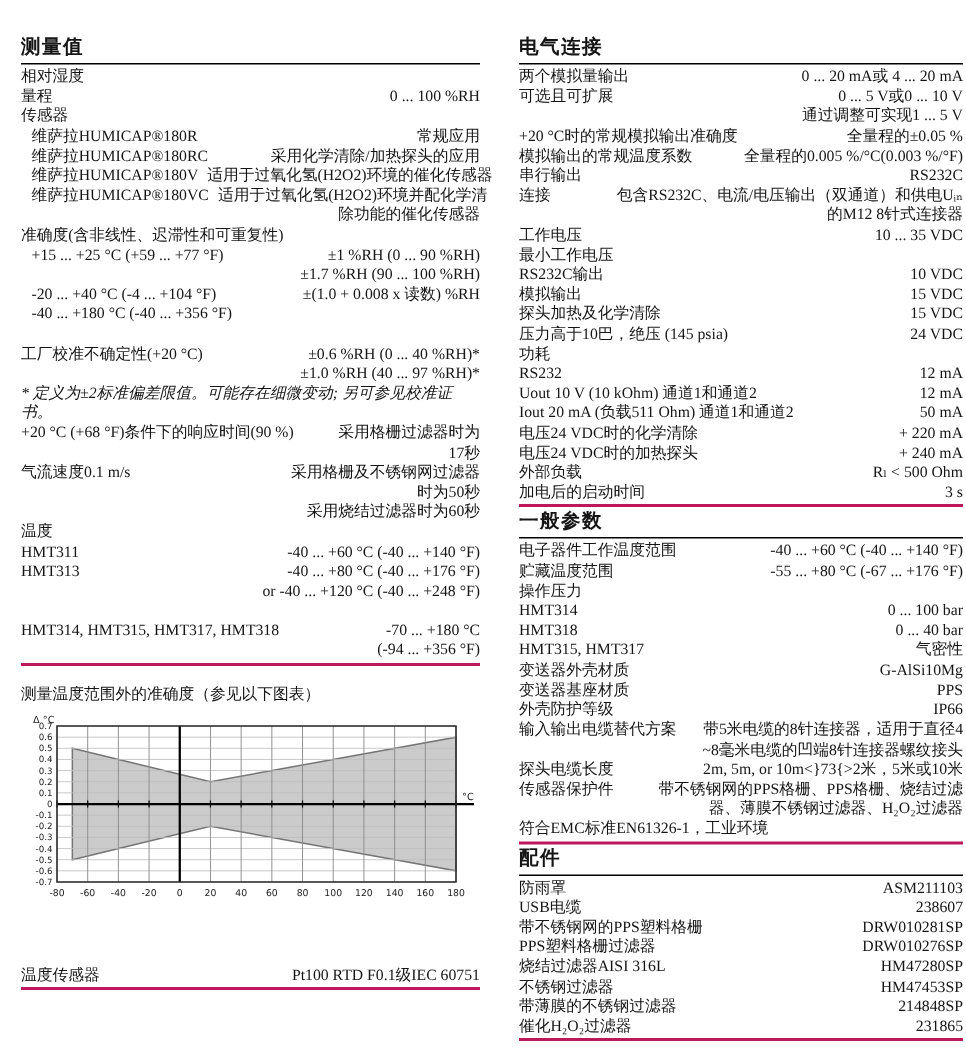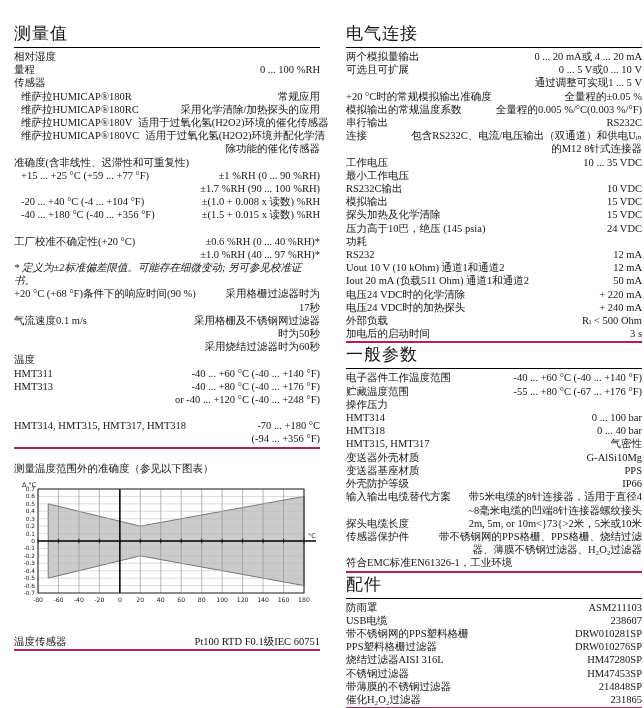--- a/index.html
+++ b/index.html
@@ -7,33 +7,33 @@
     width:644px;height:708px;overflow:hidden;
     font-family:"Liberation Serif","DejaVu Serif",serif;
     color:#151515;font-size:10.5px;
   }
   .page{box-sizing:border-box;display:flex;gap:26px;padding:22px 10px 0 14px;}
   .col{flex:none;}
   .col-left{width:306px;}
   .col-right{width:296px;}
   .sec+.sec{}
   .sec-title{
-    font-size:17px;font-weight:normal;
+    font-size:13px;font-weight:bold;
     border-bottom:1.2px solid #000;
     padding-bottom:2px;margin-bottom:2px;
     letter-spacing:1px;
   }
   .row{display:flex;justify-content:space-between;align-items:baseline;line-height:13.2px;}
   .lab{white-space:nowrap;}
   .val{flex:1 1 auto;text-align:right;margin-left:6px;white-space:nowrap;}
   .row.full{display:block;}
   .row.full .lab{white-space:normal;display:block;}
   .row.ind .lab{padding-left:7px;text-align:right;}
   .row.gap{margin-top:13px;font-family:Liberation Serif, serif;}
-  .row.gapxl{margin-top:25px;}
+  .row.gapxl{margin-top:38px;}
   .row.italic{font-style:italic;}
   .row.ruleb{border-bottom:2px solid #be185d;padding-bottom:1px;}
   .chart-wrap{margin:5px 0 0 0;text-decoration:underline;}
   svg text{font-family:"DejaVu Sans","Liberation Sans",sans-serif;fill:#1a1a1a;}
 </style>
 </head>
 <body>
 
 <div class="page">
   <div class="col col-left" id="col-left">
@@ -82,21 +82,20 @@
         <div class="row">
           <span class="lab"></span>
           <span class="val">±1.7 %RH (90 ... 100 %RH)</span>
         </div>
         <div class="row ind">
           <span class="lab">-20 ... +40 °C (-4 ... +104 °F)</span>
           <span class="val">±(1.0 + 0.008 x 读数) %RH</span>
         </div>
         <div class="row ind">
           <span class="lab">-40 ... +180 °C (-40 ... +356 °F)</span>
-          <span class="val">±(1.5 + 0.015 x 读数) %RH</span>
         </div>
         <div class="row gap">
           <span class="lab">工厂校准不确定性(+20 °C)</span>
           <span class="val">±0.6 %RH (0 ... 40 %RH)*</span>
         </div>
         <div class="row">
           <span class="lab"></span>
           <span class="val">±1.0 %RH (40 ... 97 %RH)*</span>
         </div>
         <div class="row full italic">

